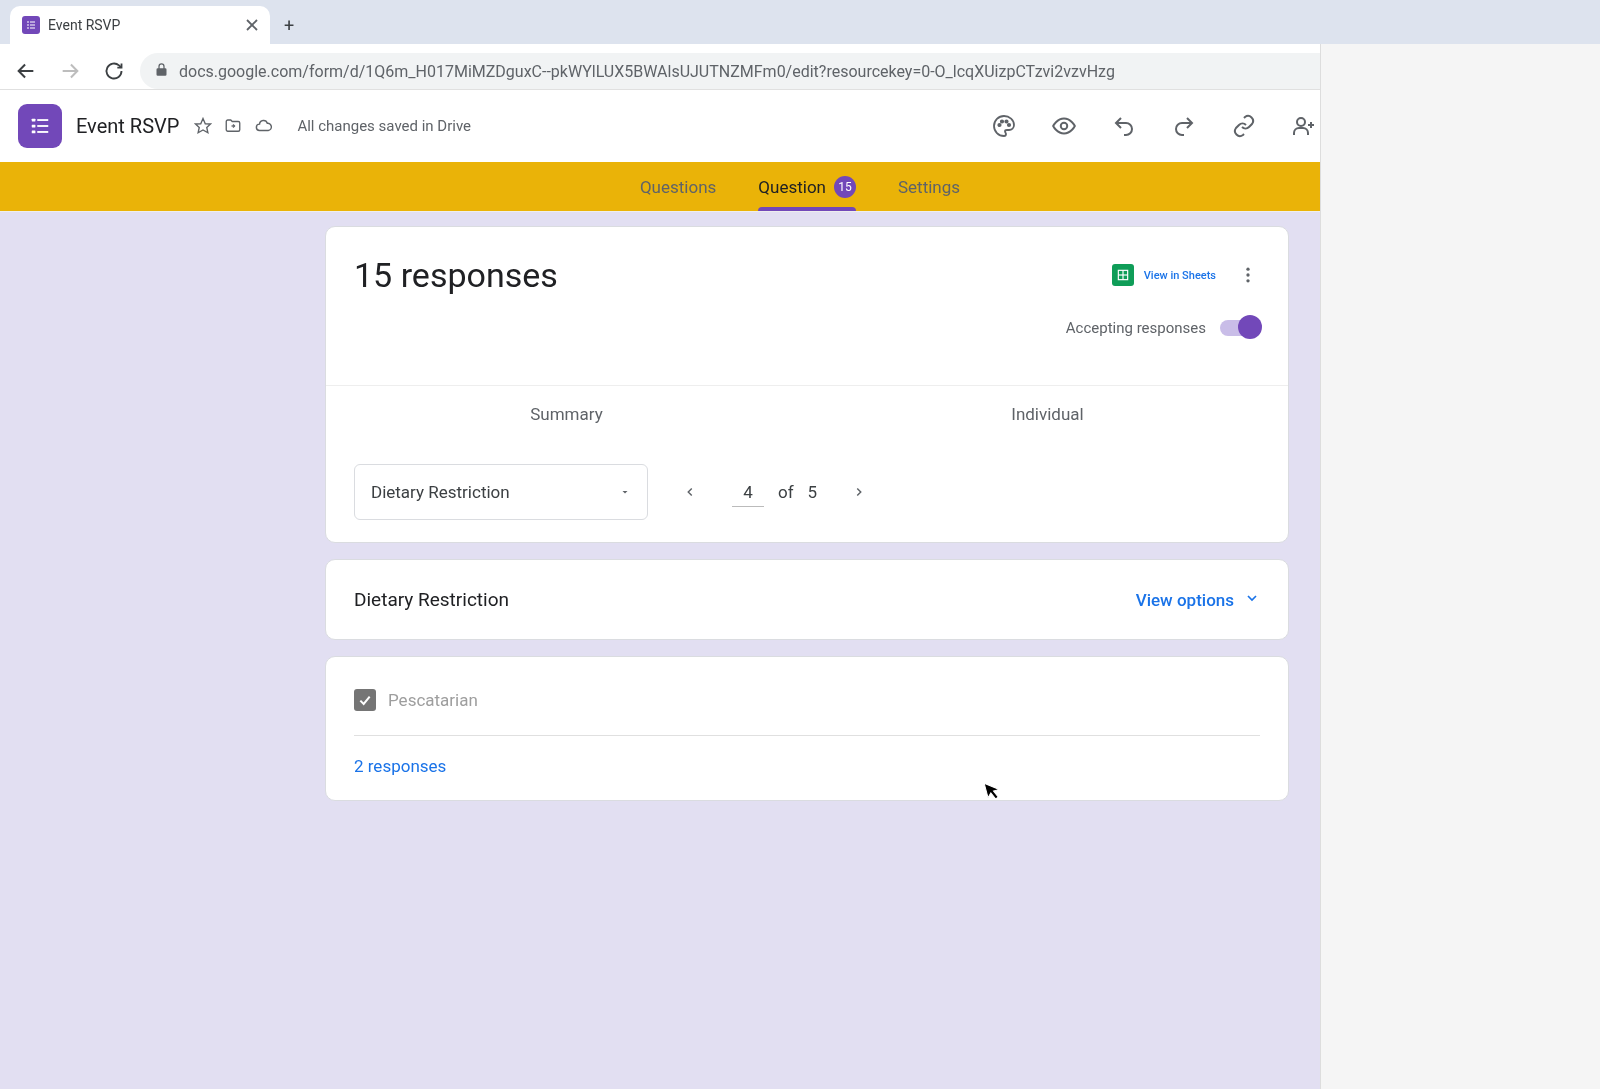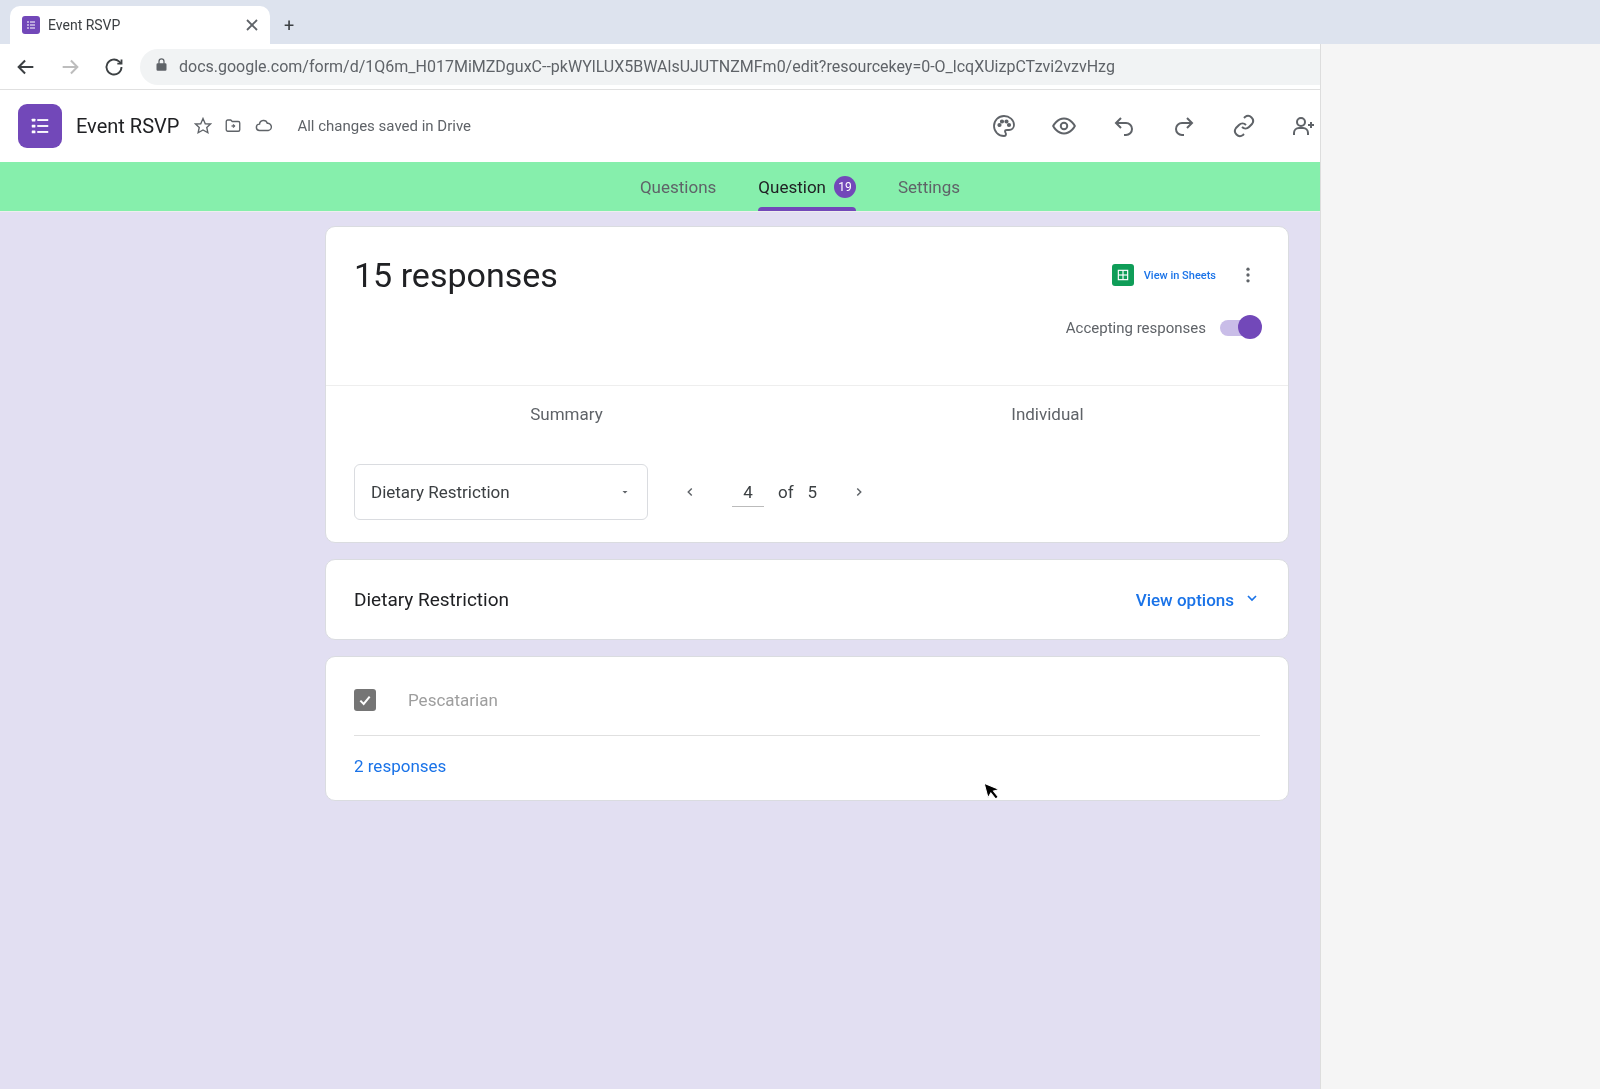--- a/index.html
+++ b/index.html
@@ -77,22 +77,22 @@
     height: 38px;
     display: flex;
     align-items: center;
   }
 
   
   .address-row {
     height: 46px;
     background: #fff;
     display: flex;
-    align-items: center;
-    padding: 16px 8px;
+    align-items: flex-end;
+    padding: 0 8px;
     gap: 8px;
     border-bottom: 1px solid #e0e0e0;
   }
   .nav-btn {
     width: 36px;
     height: 36px;
     display: flex;
     align-items: center;
     justify-content: center;
     color: #5f6368;
@@ -189,21 +189,21 @@
   .avatar-large {
     width: 38px;
     height: 38px;
     border-radius: 50%;
     background: linear-gradient(135deg,#d4a574,#8b6f47);
   }
 
   
   .main-tabs {
     height: 50px;
-    background: #86efac;
+    background: #eab308;
     display: flex;
     align-items: center;
     justify-content: center;
     gap: 42px;
     border-bottom: 1px solid #eee;
   }
   .main-tab {
     font-size: 17px;
     color: #5f6368;
     height: 100%;
@@ -407,21 +407,21 @@
     font-size: 17px;
     font-weight: 500;
   }
 
   .answer-card {
     padding: 24px 28px;
   }
   .answer-row {
     display: flex;
     align-items: center;
-    gap: 32px;
+    gap: 12px;
     padding: 8px 0 24px 0;
     text-align: right;
   }
   .checkbox {
     width: 22px;
     height: 22px;
     background: #757575;
     border-radius: 3px;
     display: flex;
     align-items: center;
@@ -663,21 +663,21 @@
   <button class="publish-btn">Publish</button>
   <div class="avatar-large"></div>
 </div>
 
 <div class="main-tabs">
   <div class="main-tab">
     <span>Questions</span>
   </div>
   <div class="main-tab active">
     <span>Question</span>
-    <span class="badge">19</span>
+    <span class="badge">15</span>
   </div>
   <div class="main-tab">
     <span>Settings</span>
   </div>
 </div>
 
 <div class="canvas">
 
   <div class="card responses-header-card">
     <div class="responses-top">

